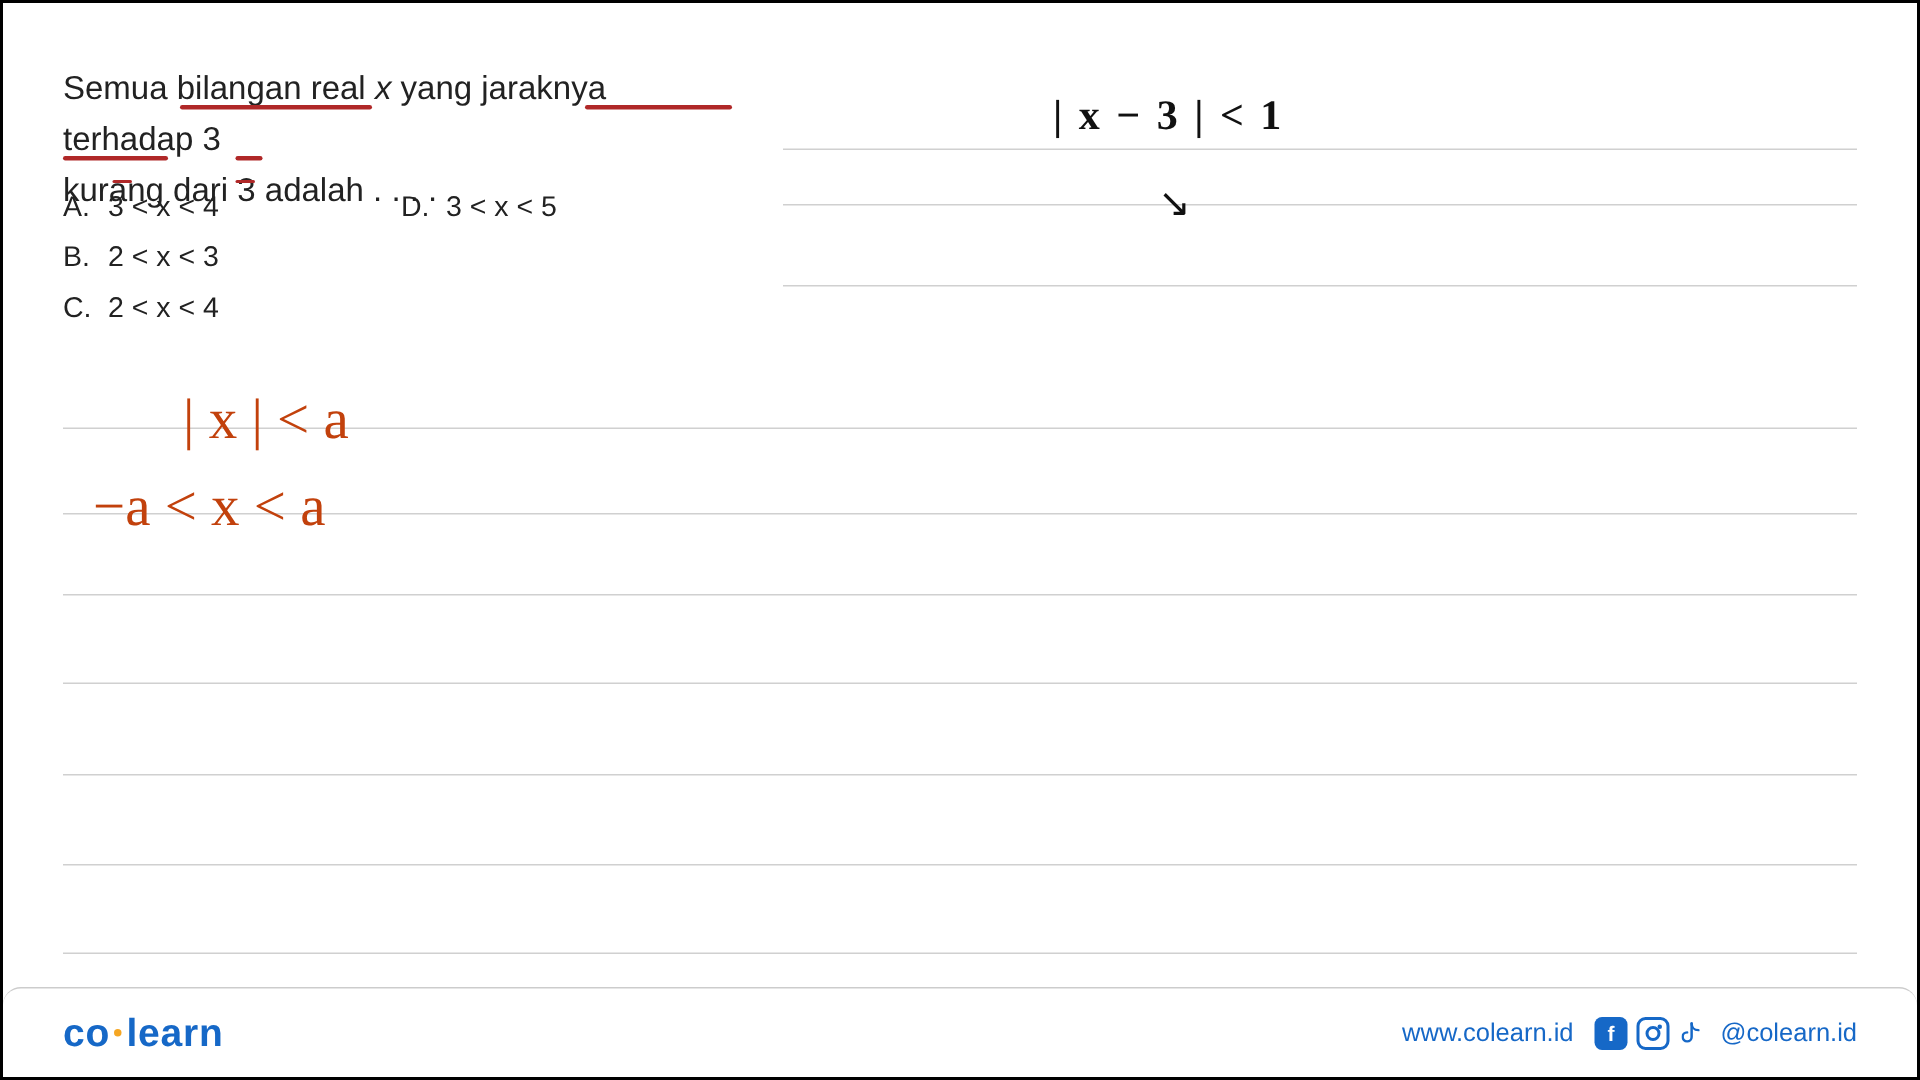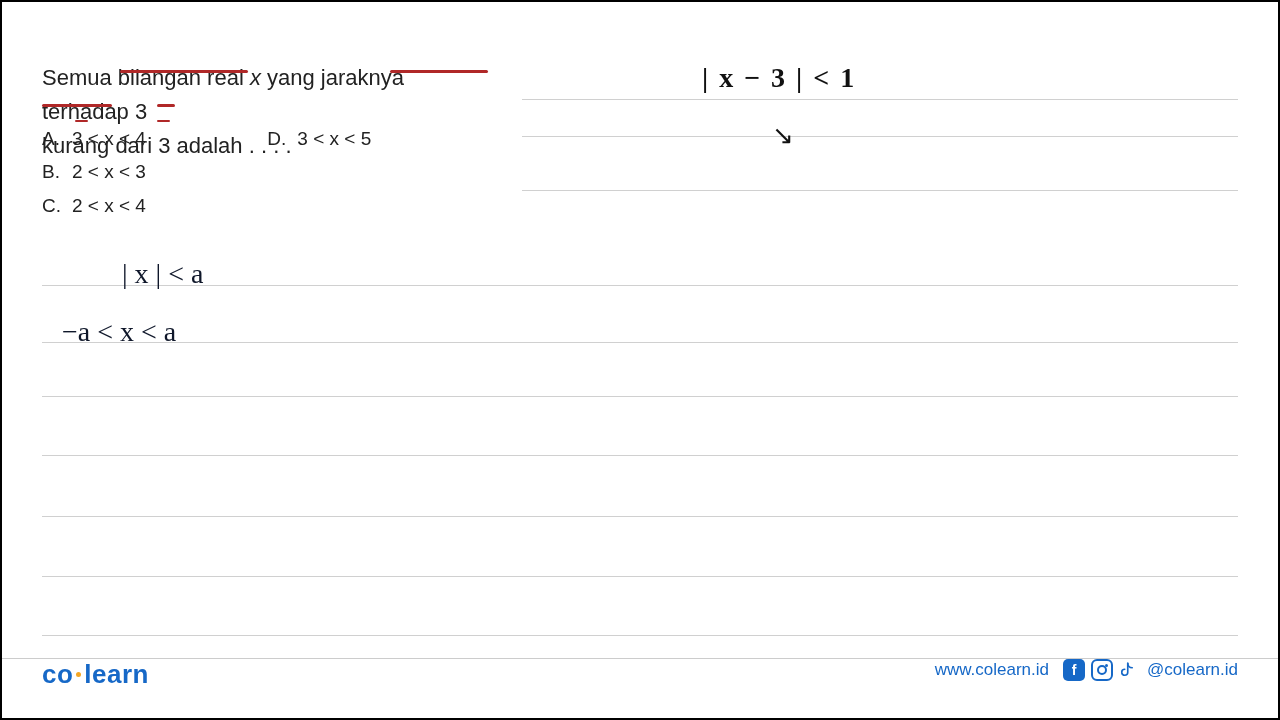--- a/index.html
+++ b/index.html
@@ -31,21 +31,20 @@
     }
     .question {
       position: absolute;
       top: 40px;
       left: 40px;
       width: 420px;
       font-size: 22px;
       color: #222;
       line-height: 1.55;
       z-index: 2;
-      margin-top: 19px;
     }
     .question .italic { font-style: italic; }
     .options {
       position: absolute;
       top: 120px;
       left: 40px;
       font-size: 19px;
       color: #222;
       line-height: 1.75;
       z-index: 2;
@@ -56,40 +55,41 @@
     .underline {
       position: absolute;
       height: 3px;
       background: #b02828;
       border-radius: 2px;
       z-index: 3;
     }
     .handwrite {
       position: absolute;
       font-family: "Comic Sans MS", "Segoe Script", cursive;
-      color: #0f172a;
-      font-size: 28px;
+      color: #c2410c;
+      font-size: 38px;
       z-index: 2;
       font-weight: 500;
     }
     .handwrite.black {
       color: #111;
       font-weight: 600;
       letter-spacing: 2px;
     }
     .footer {
       position: absolute;
       left: 0; right: 0; bottom: 0;
       height: 60px;
       border-top: 1px solid #ccc;
       display: flex;
-      align-items: flex-start;
+      align-items: center;
       padding: 0 40px;
       background: #fff;
       z-index: 5;
+      border-radius: 12px;
     }
     .logo {
       font-size: 26px;
       font-weight: 700;
       color: #1668c7;
       letter-spacing: 0.5px;
     }
     .logo .dot {
       display: inline-block;
       width: 5px; height: 5px;

